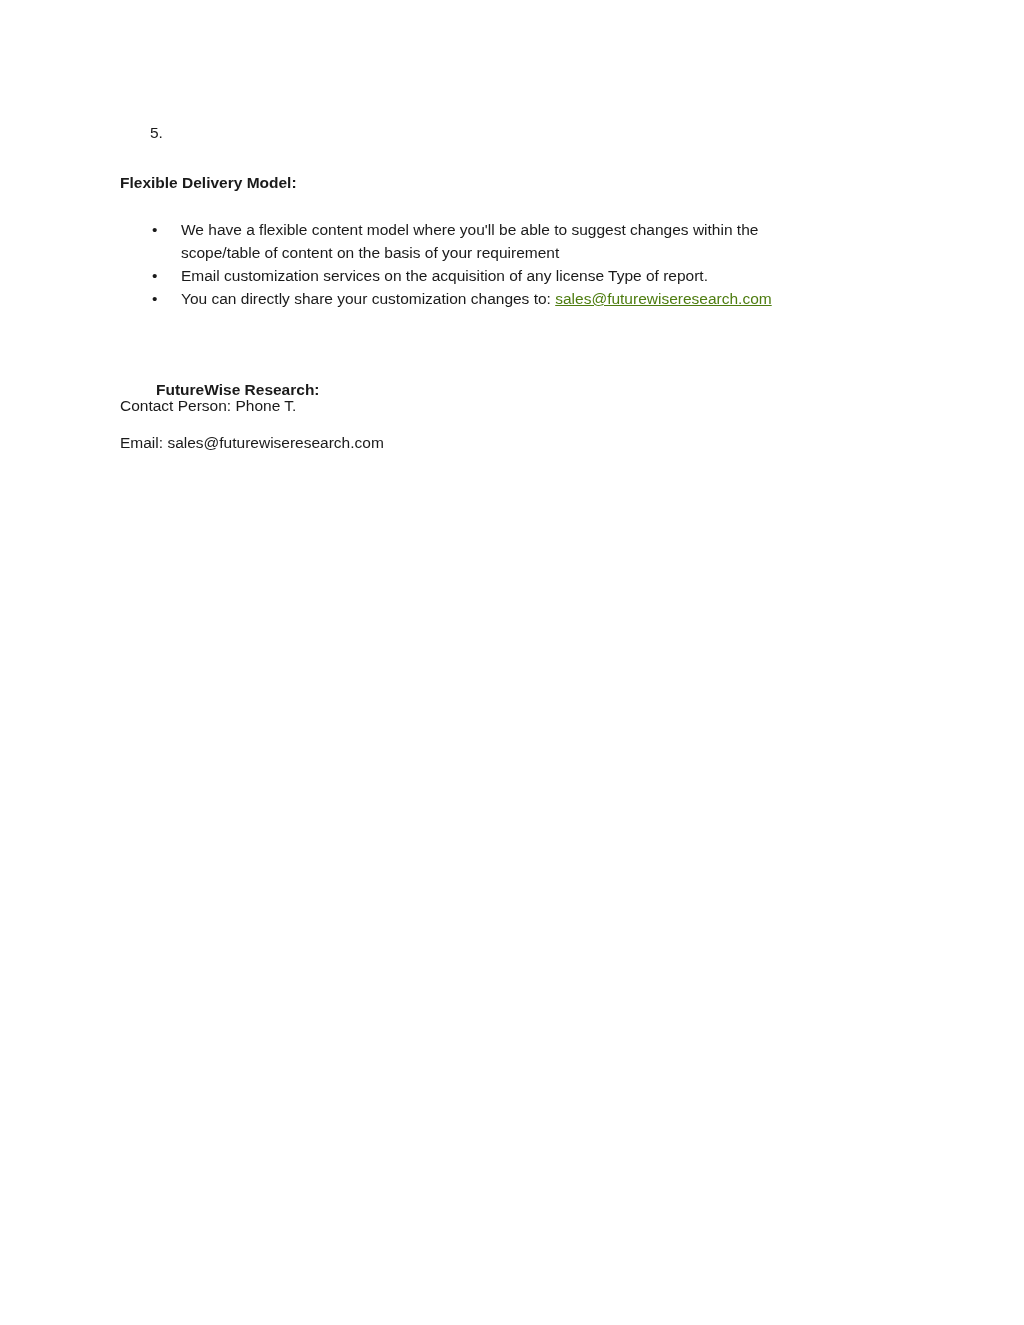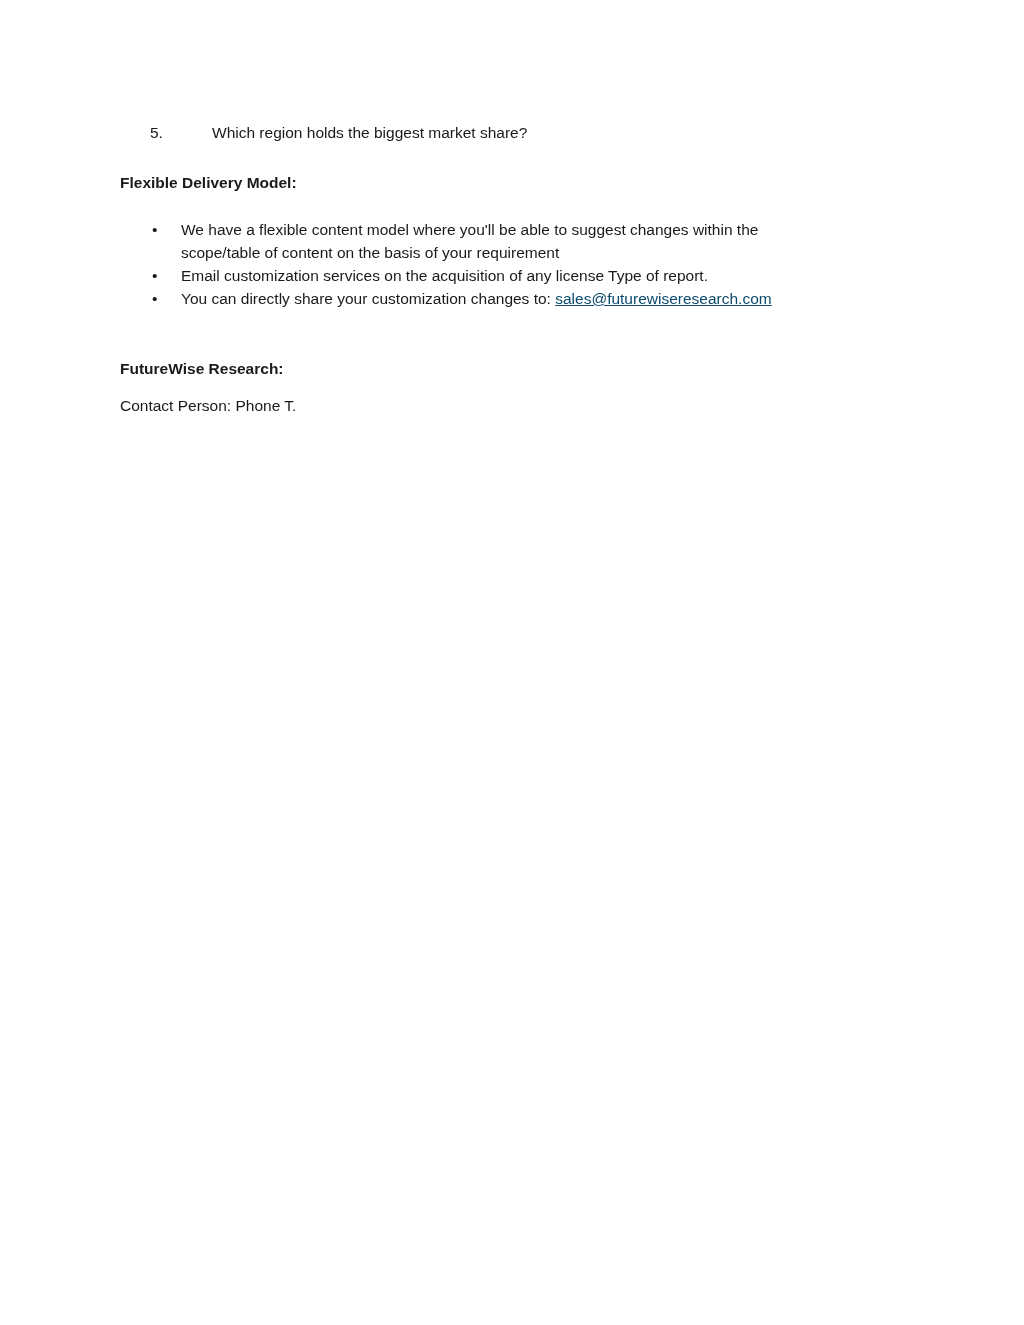--- a/index.html
+++ b/index.html
@@ -47,41 +47,40 @@
   .bullet-item {
     display: flex;
   }
   .bullet-marker {
     flex: 0 0 29px;
     width: 29px;
   }
   .bullet-text { flex: 1 1 auto; }
 
   a.doc-link {
-    color: #0c4a6e;
+    color: #4d7c0f;
     text-decoration: underline;
     cursor: pointer;
   }
 
-  .heading-futurewise { top: 357px; }
+  .heading-futurewise { top: 378px; margin-left: 36px; }
 
   .contact-line { left: 120px; }
   .contact-person { top: 394px; }
   .contact-email  { top: 431px; }
   .contact-phone  { top: 469px; }
   .contact-label { font-weight: 400; }
 </style>
 </head>
 <body>
 
 <div class="page">
 
   <p class="abs faq-row">
     <span class="faq-number">5.</span>
-    <span>Which region holds the biggest market share?</span>
   </p>
 
   <p class="abs section-heading heading-flexible">Flexible Delivery Model:</p>
 
   <ul class="abs bullet-list">
     <li class="bullet-item">
       <span class="bullet-marker">•</span>
       <span class="bullet-text">We have a flexible content model where you'll be able to suggest changes within the scope/table of content on the basis of your requirement</span>
     </li>
     <li class="bullet-item">
@@ -93,15 +92,18 @@
       <span class="bullet-text"><span>You can directly share your customization changes to: </span><a class="doc-link">sales@futurewiseresearch.com</a></span>
     </li>
   </ul>
 
   <p class="abs section-heading heading-futurewise">FutureWise Research:</p>
 
   <p class="abs contact-line contact-person">
     <span class="contact-label">Contact Person</span><span>: Phone T.</span>
   </p>
 
+  <p class="abs contact-line contact-email">
+    <span class="contact-label">Email</span><span>: sales@futurewiseresearch.com</span>
+  </p>
 
 
 </div>
 
 </body></html>

